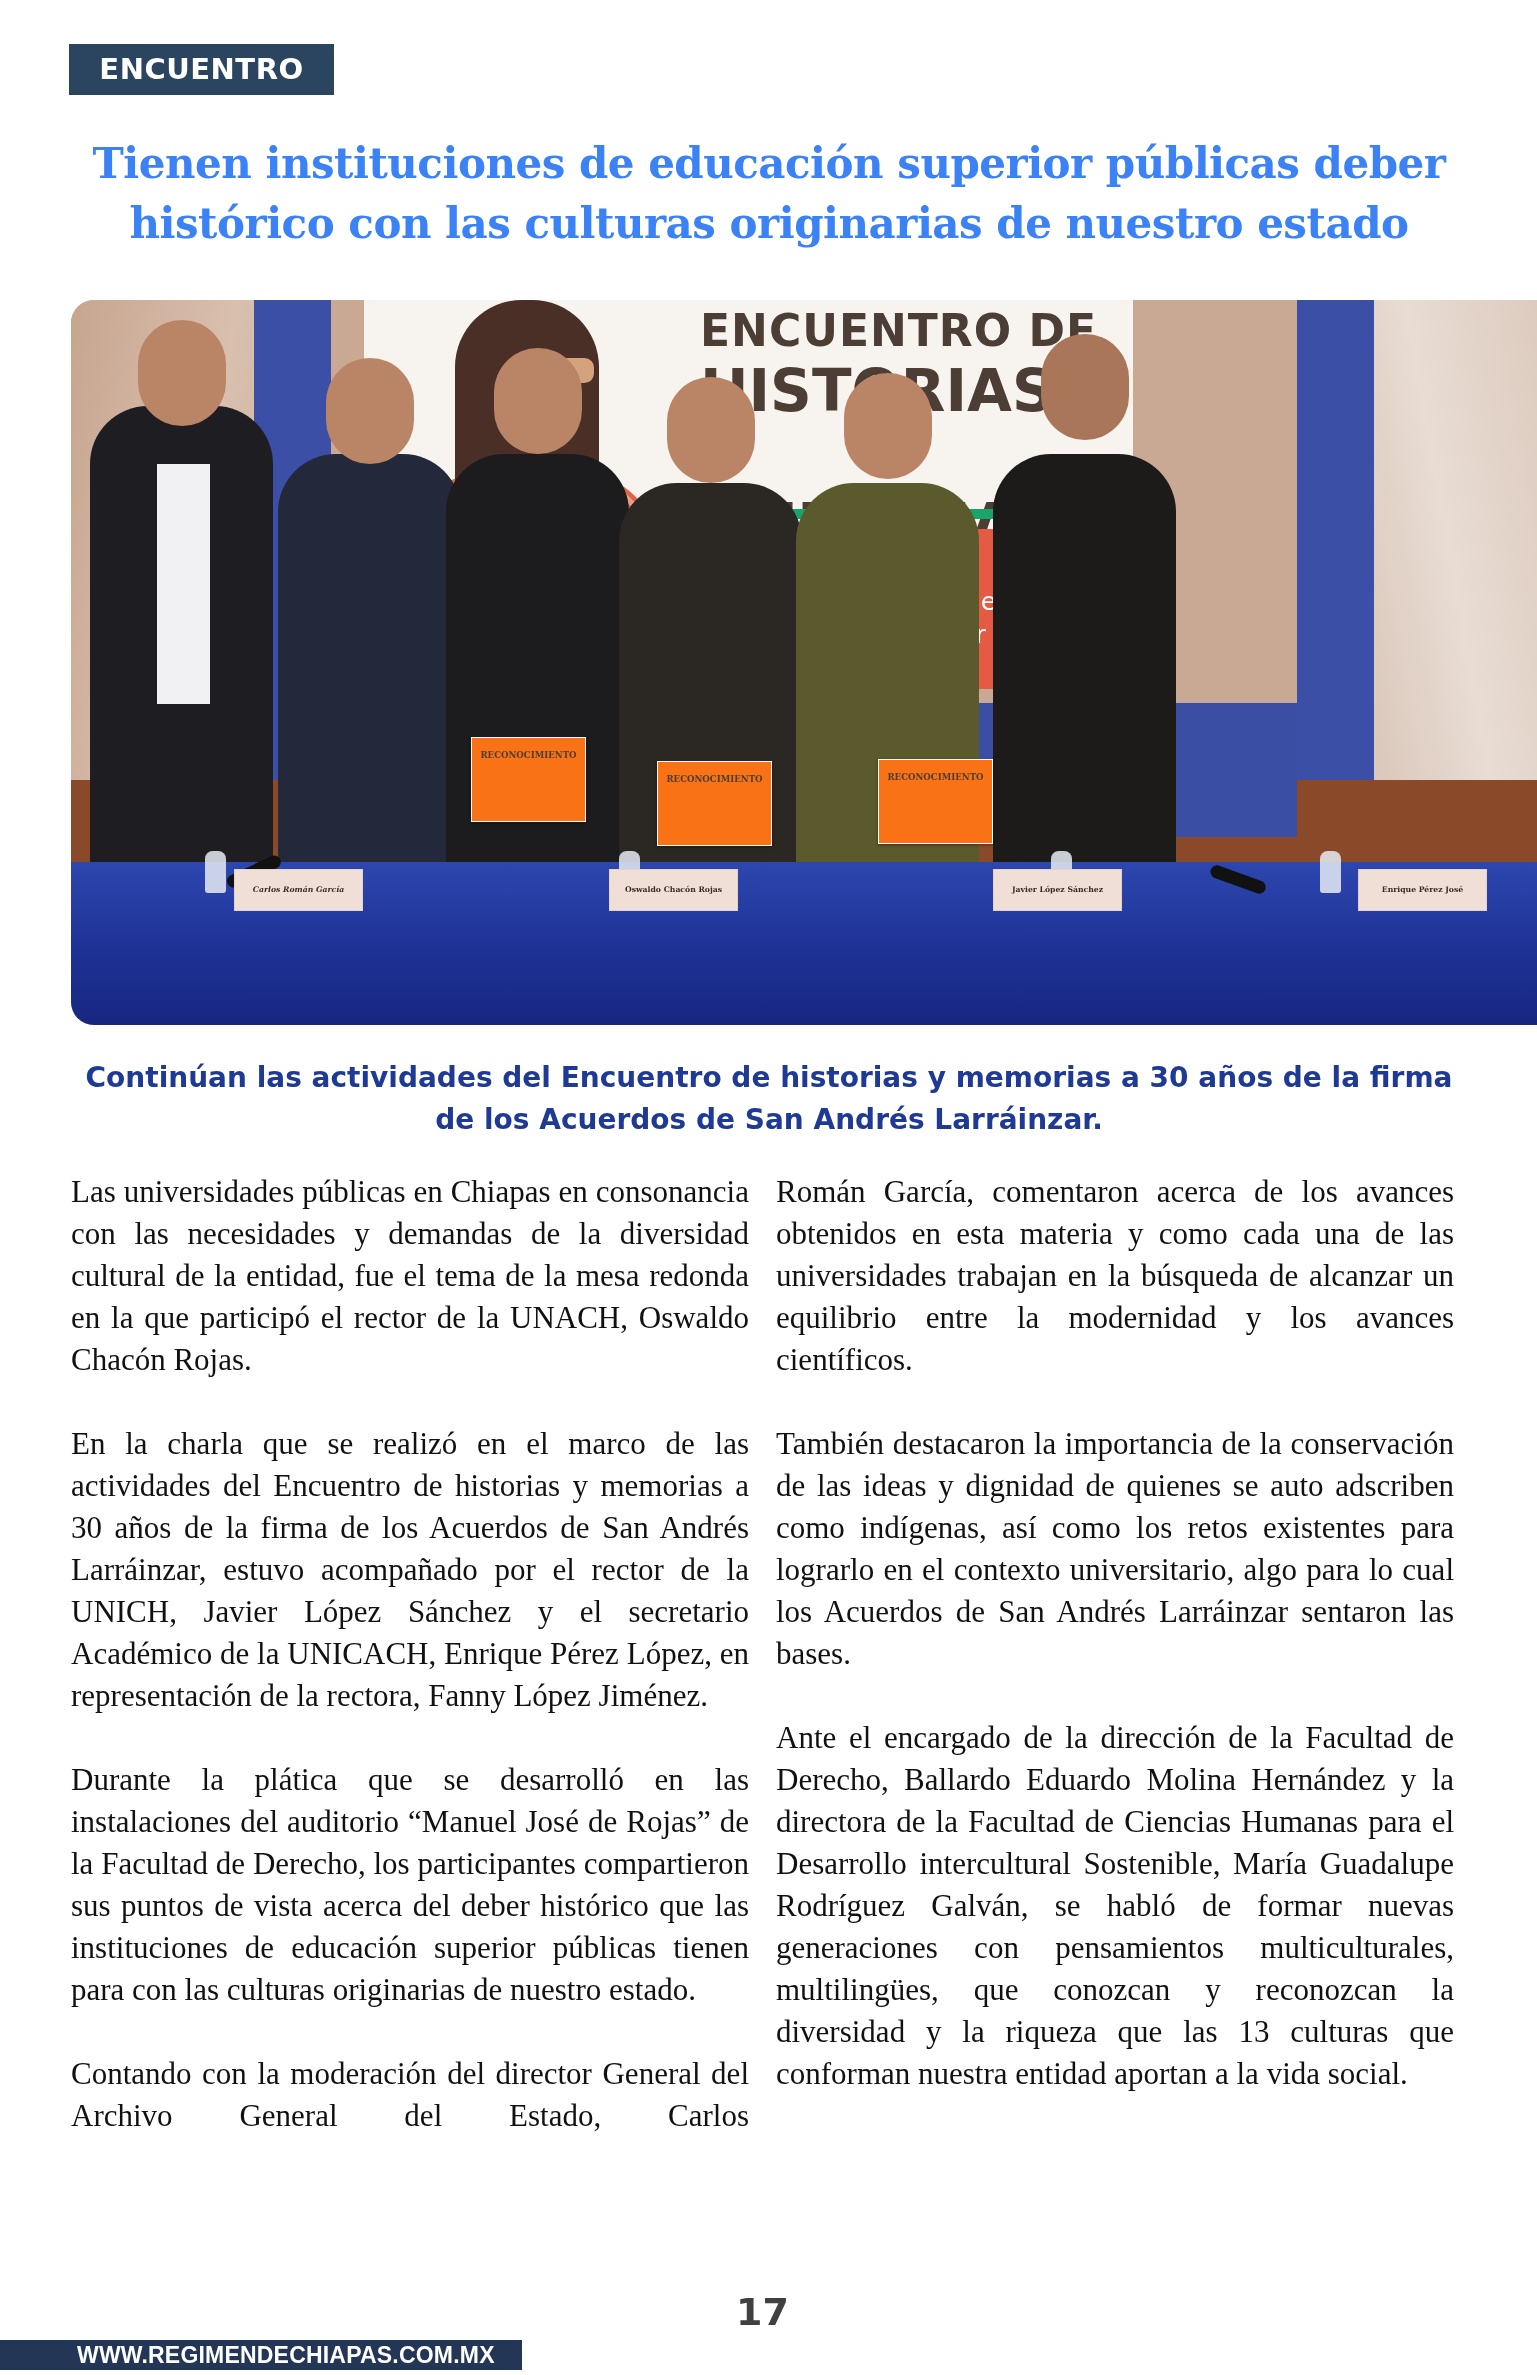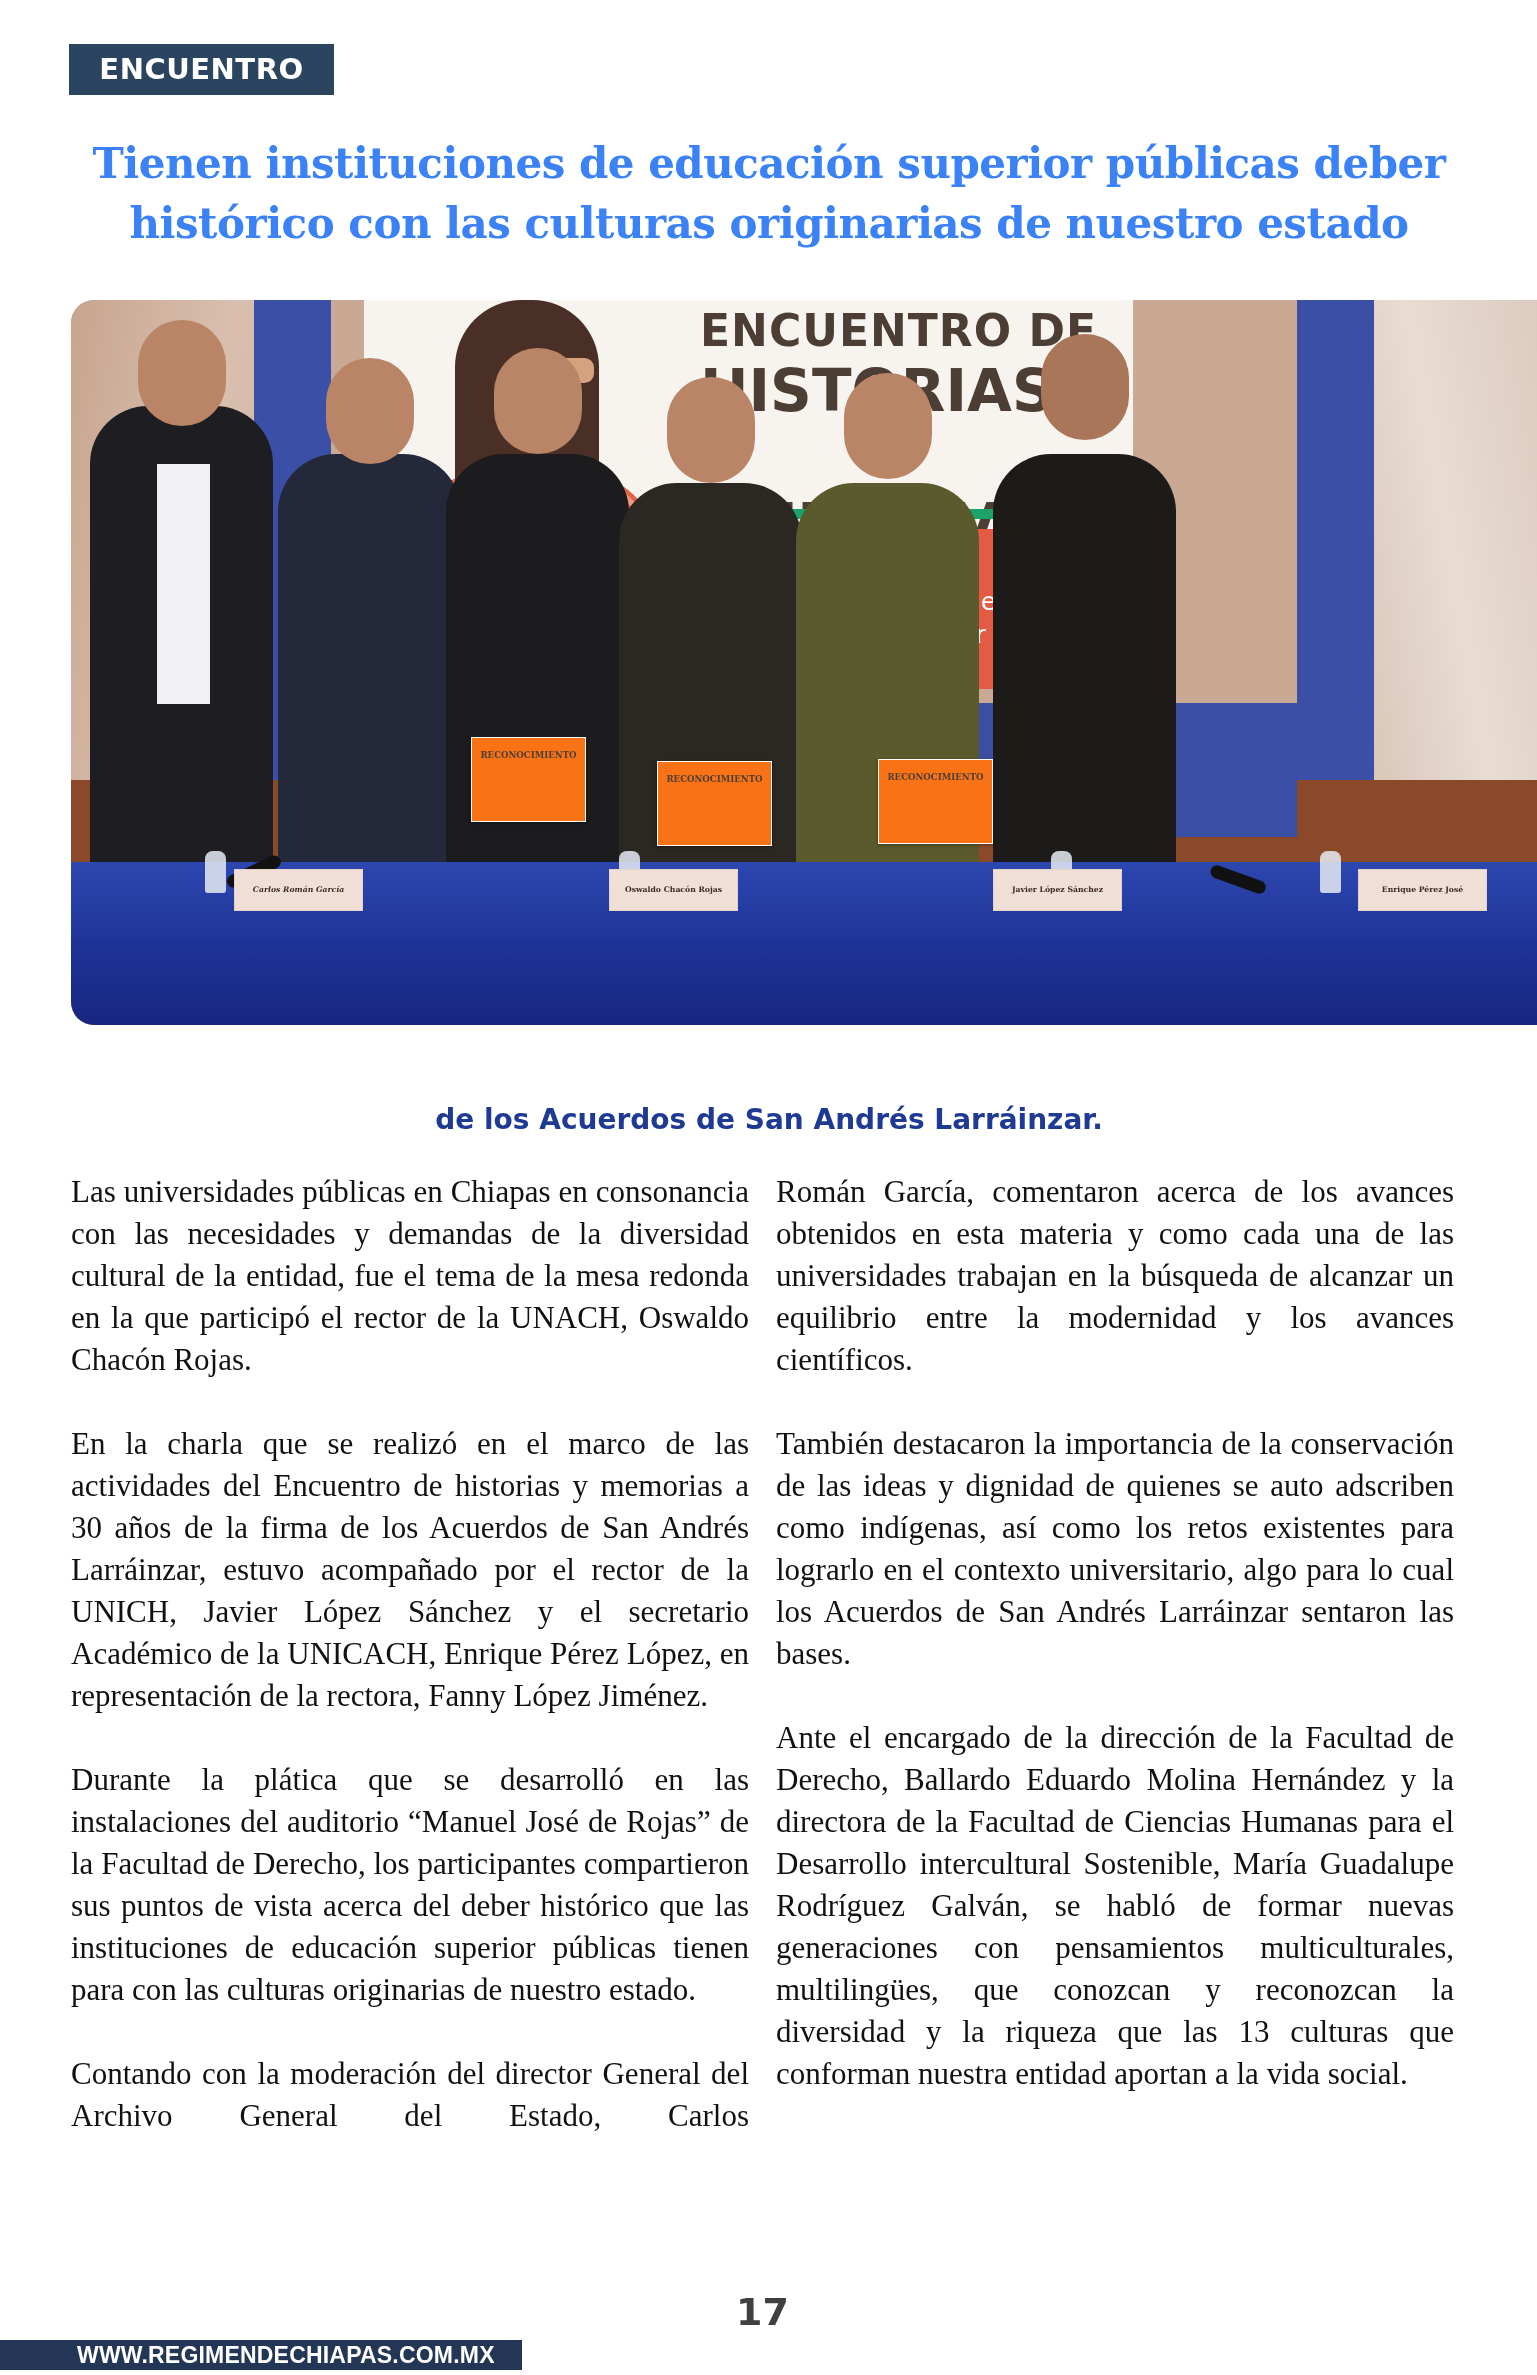--- a/index.html
+++ b/index.html
@@ -137,21 +137,21 @@
   <div class="mic" style="left:154px;top:565px;"></div>
   <div class="mic" style="left:1138px;top:573px;transform:rotate(20deg);"></div>
 
   <div class="nameplate" style="left:163px;font-style:italic;">Carlos Román García</div>
   <div class="nameplate" style="left:538px;">Oswaldo Chacón Rojas</div>
   <div class="nameplate" style="left:922px;">Javier López Sánchez</div>
   <div class="nameplate" style="left:1287px;">Enrique Pérez José</div>
 </div>
 
 <div class="deck">
-  <br>
+  <span>Continúan las actividades del Encuentro de historias y memorias a 30 años de la firma</span><br>
   <span>de los Acuerdos de San Andrés Larráinzar.</span>
 </div>
 
 <div class="col left">
   <p>Las universidades públicas en Chiapas en consonancia con las necesidades y deman­das de la diversidad cultural de la entidad, fue el tema de la mesa redonda en la que partici­pó el rector de la UNACH, Oswaldo Chacón Rojas.</p>
   <p>En la charla que se realizó en el marco de las actividades del Encuentro de historias y me­morias a 30 años de la firma de los Acuerdos de San Andrés Larráinzar, estuvo acompa­ñado por el rector de la UNICH, Javier López Sánchez y el secretario Académico de la UNI­CACH, Enrique Pérez López, en representa­ción de la rectora, Fanny López Jiménez.</p>
   <p>Durante la plática que se desarrolló en las instalaciones del auditorio “Manuel José de Rojas” de la Facultad de Derecho, los parti­cipantes compartieron sus puntos de vista acerca del deber histórico que las institucio­nes de educación superior públicas tienen para con las culturas originarias de nuestro estado.</p>
   <p style="text-align-last:justify;">Contando con la moderación del director Ge­neral del Archivo General del Estado, Carlos</p>
 </div>
 

